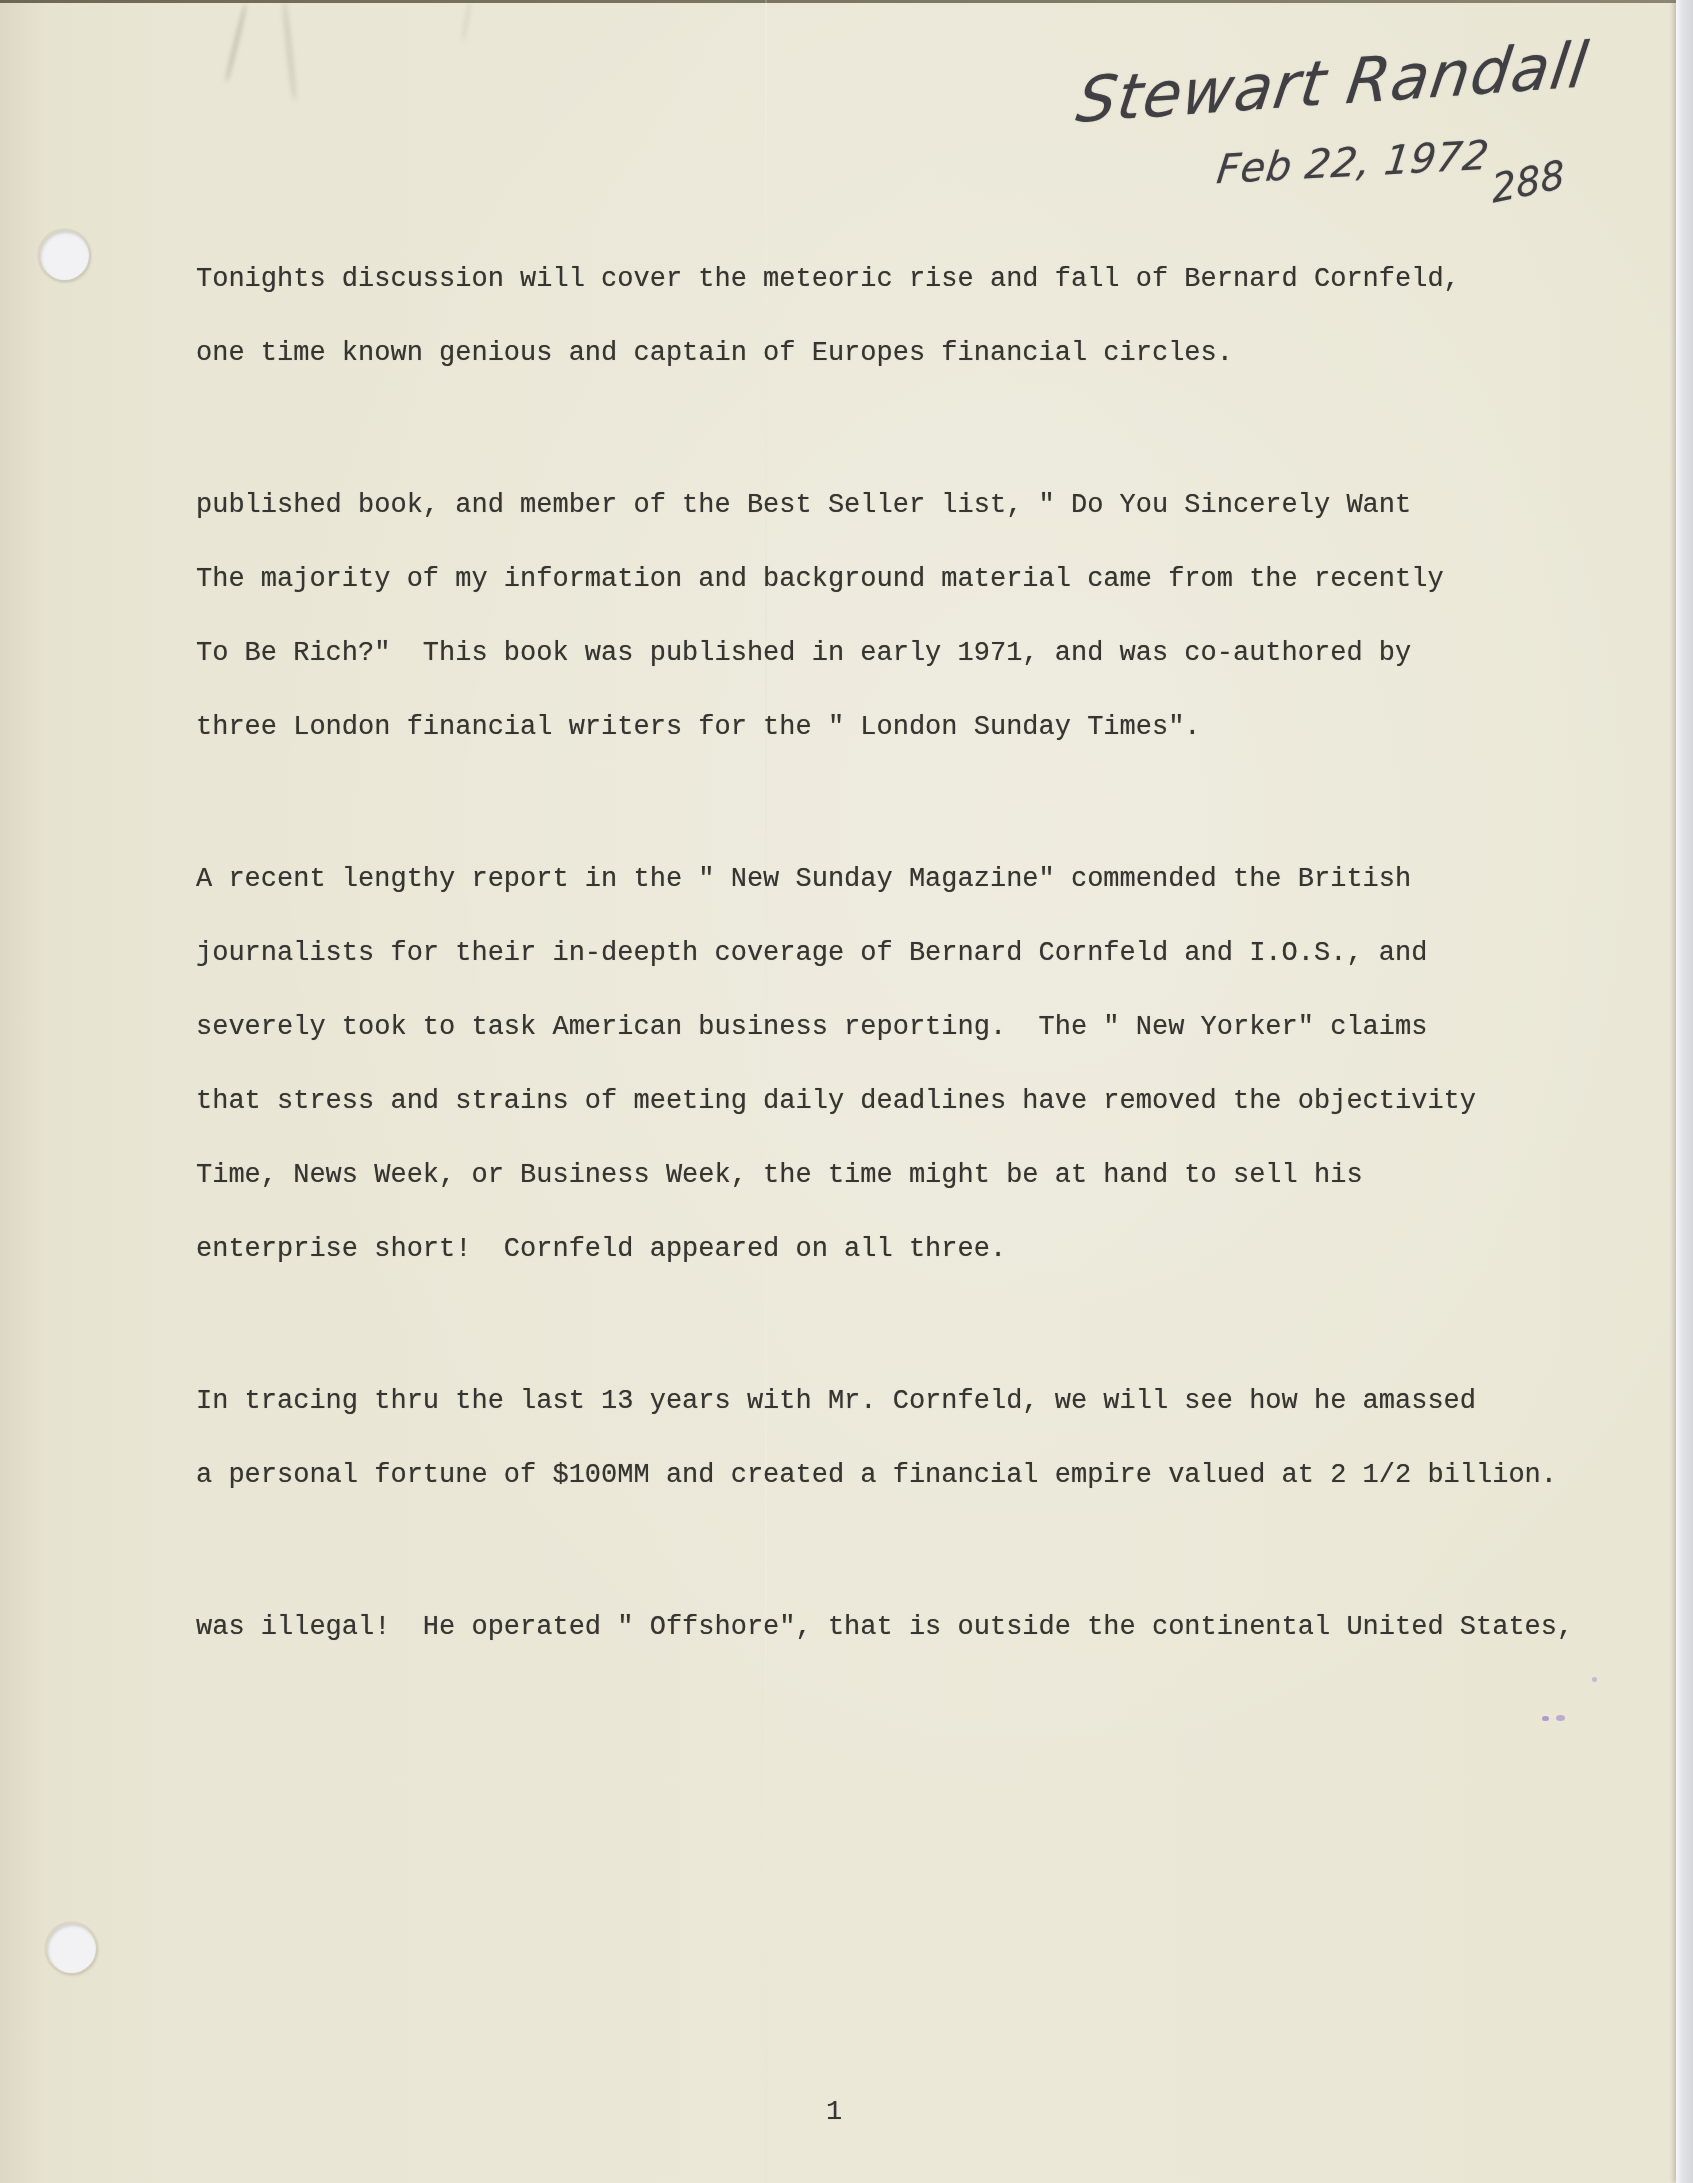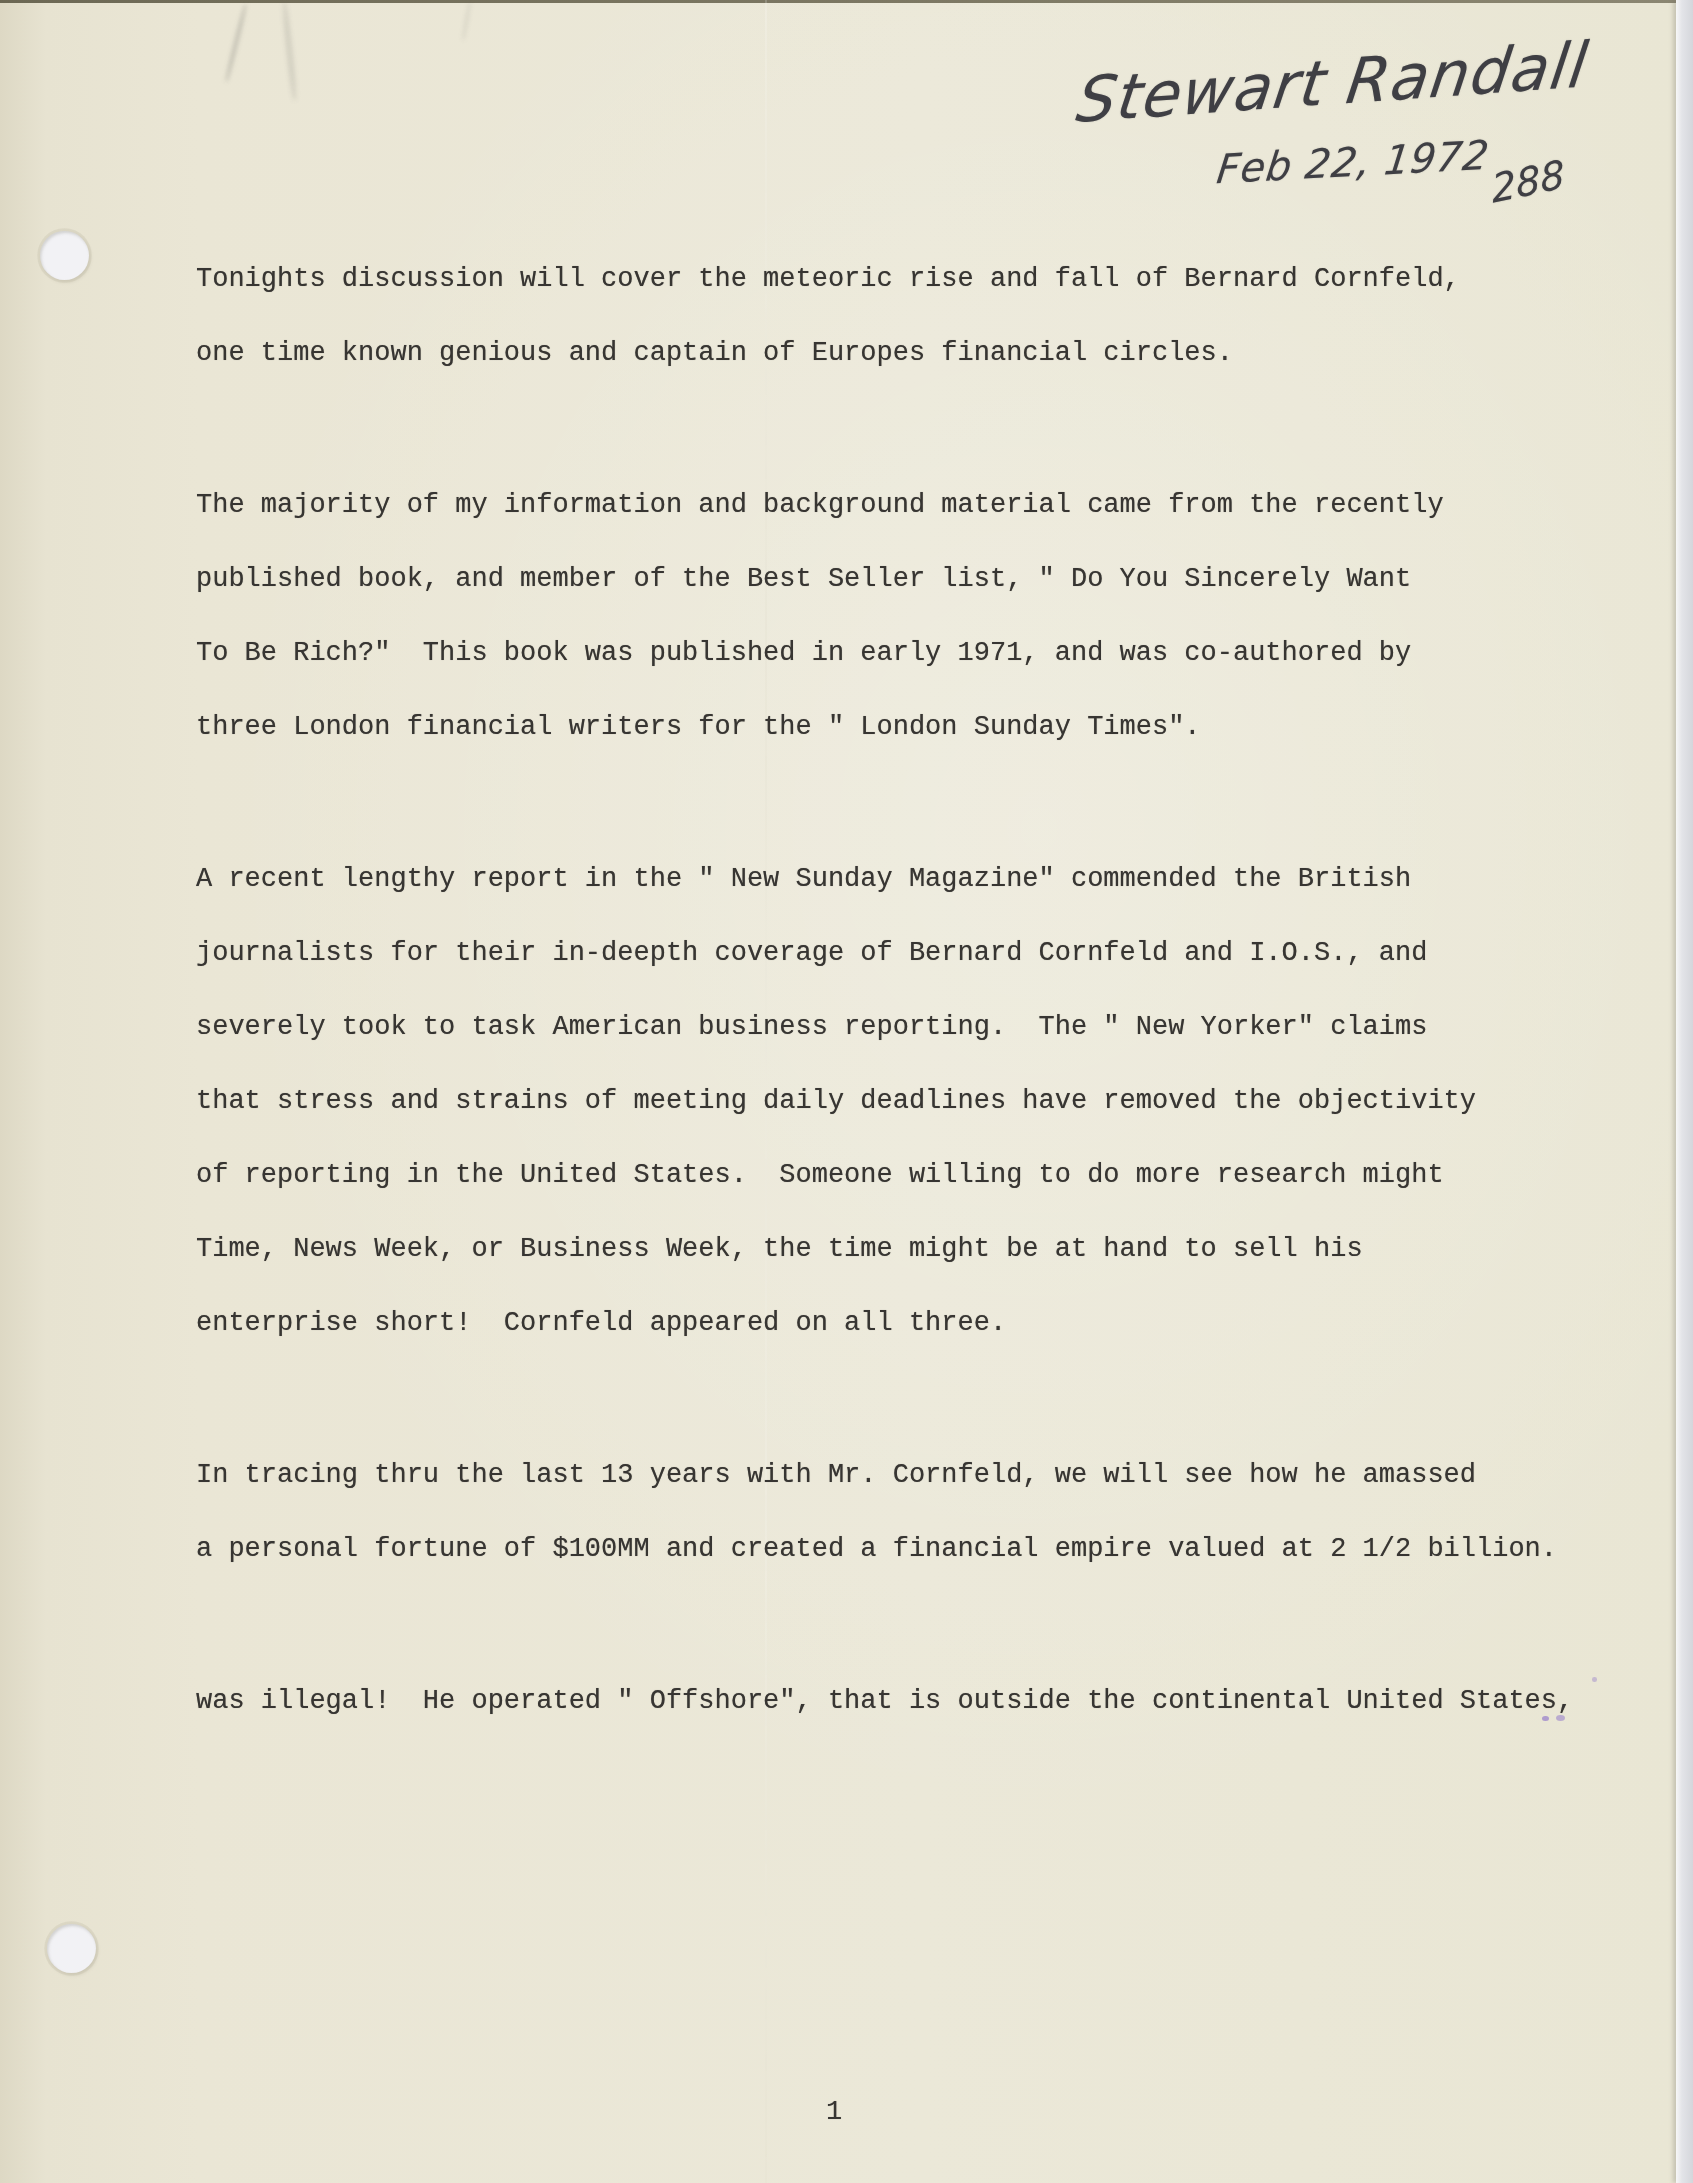--- a/index.html
+++ b/index.html
@@ -107,31 +107,30 @@
     <div class="handwriting name">Stewart Randall</div>
     <div class="handwriting date">Feb 22, 1972</div>
     <div class="handwriting num">288</div>
 
     <div class="body-text">
         <div class="para">
           <div class="line">Tonights discussion will cover the meteoric rise and fall of Bernard Cornfeld,</div>
           <div class="line">one time known genious and captain of Europes financial circles.</div>
         </div>
         <div class="para">
+          <div class="line">published book, and member of the Best Seller list, " Do You Sincerely Want</div>
           <div class="line">The majority of my information and background material came from the recently</div>
-          <div class="line">published book, and member of the Best Seller list, " Do You Sincerely Want</div>
           <div class="line">To Be Rich?"  This book was published in early 1971, and was co-authored by</div>
           <div class="line">three London financial writers for the " London Sunday Times".</div>
         </div>
         <div class="para">
           <div class="line">A recent lengthy report in the " New Sunday Magazine" commended the British</div>
           <div class="line">journalists for their in-deepth coverage of Bernard Cornfeld and I.O.S., and</div>
           <div class="line">severely took to task American business reporting.  The " New Yorker" claims</div>
           <div class="line">that stress and strains of meeting daily deadlines have removed the objectivity</div>
-          <div class="line">of reporting in the United States.  Someone willing to do more research might</div>
           <div class="line">Time, News Week, or Business Week, the time might be at hand to sell his</div>
           <div class="line">enterprise short!  Cornfeld appeared on all three.</div>
         </div>
         <div class="para">
           <div class="line">In tracing thru the last 13 years with Mr. Cornfeld, we will see how he amassed</div>
           <div class="line">a personal fortune of $100MM and created a financial empire valued at 2 1/2 billion.</div>
         </div>
         <div class="para">
           <div class="line">was illegal!  He operated " Offshore", that is outside the continental United States,</div>
         </div>

